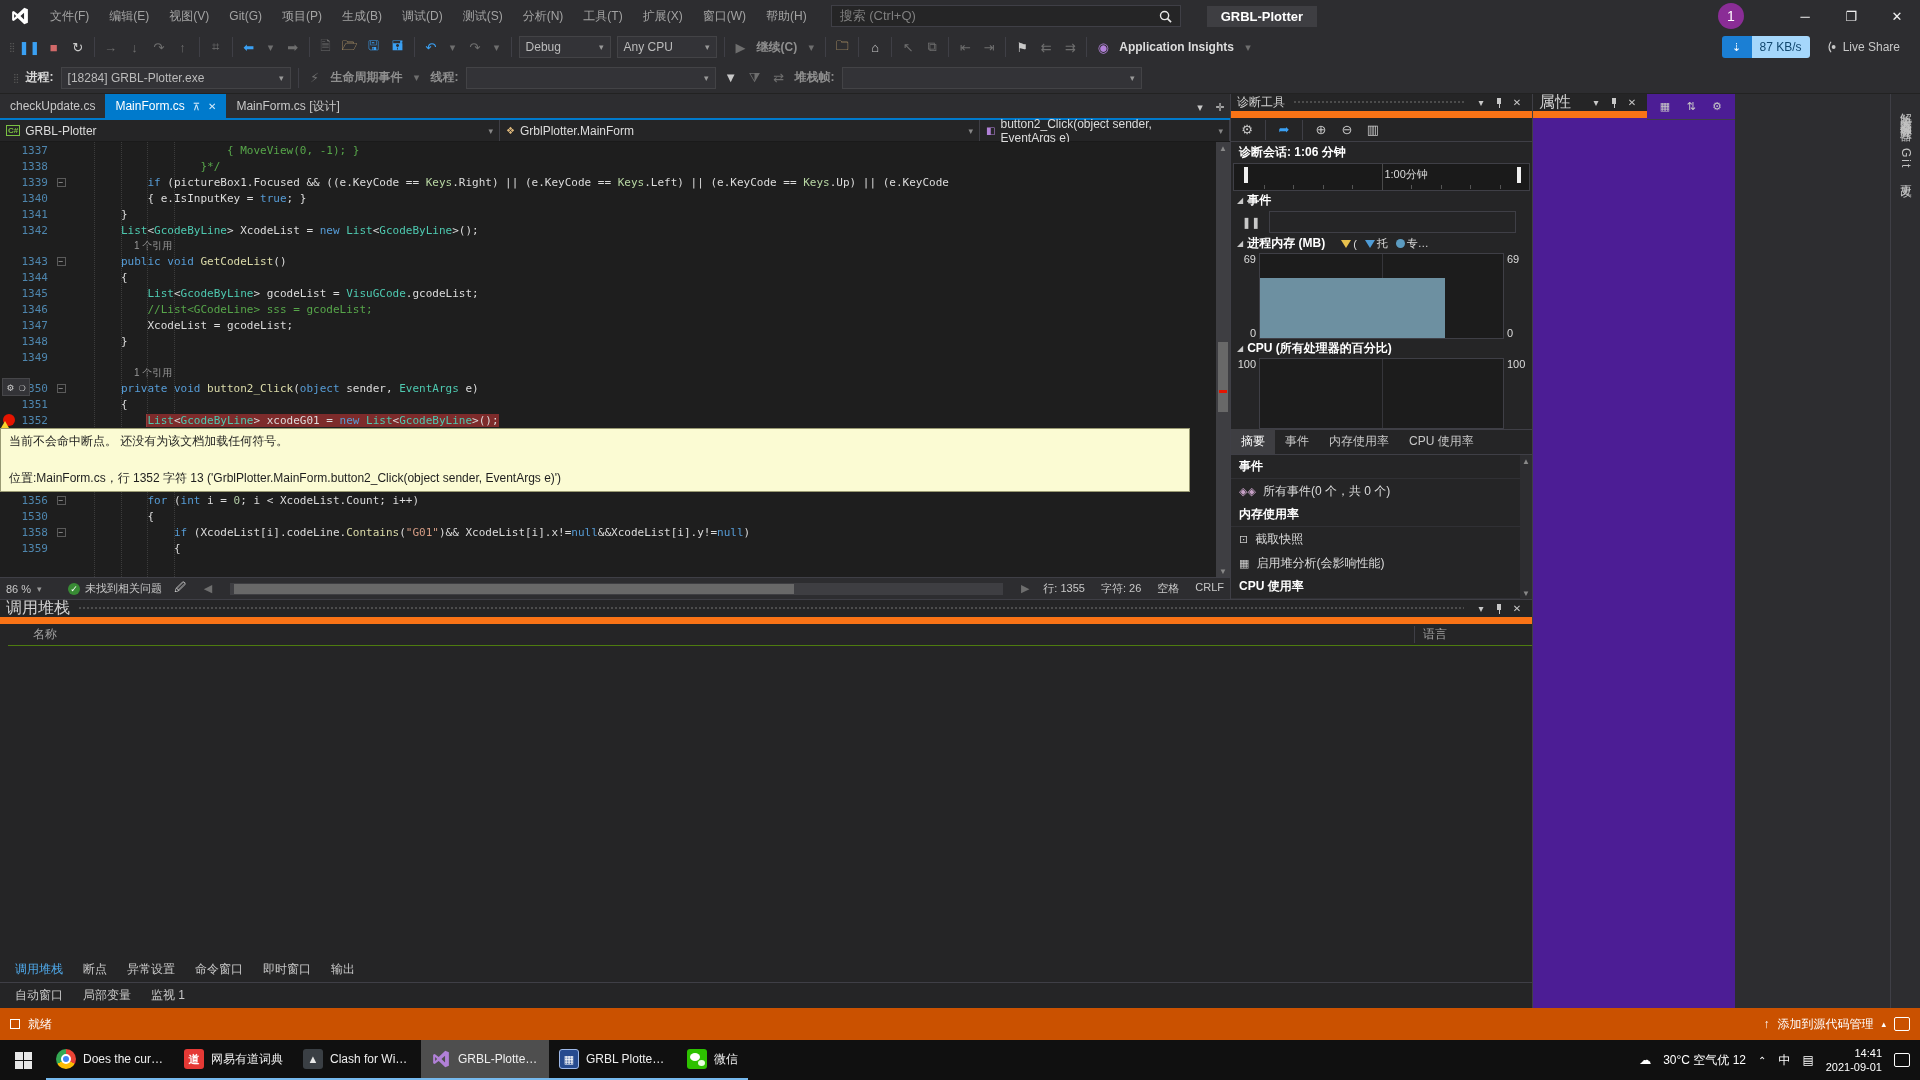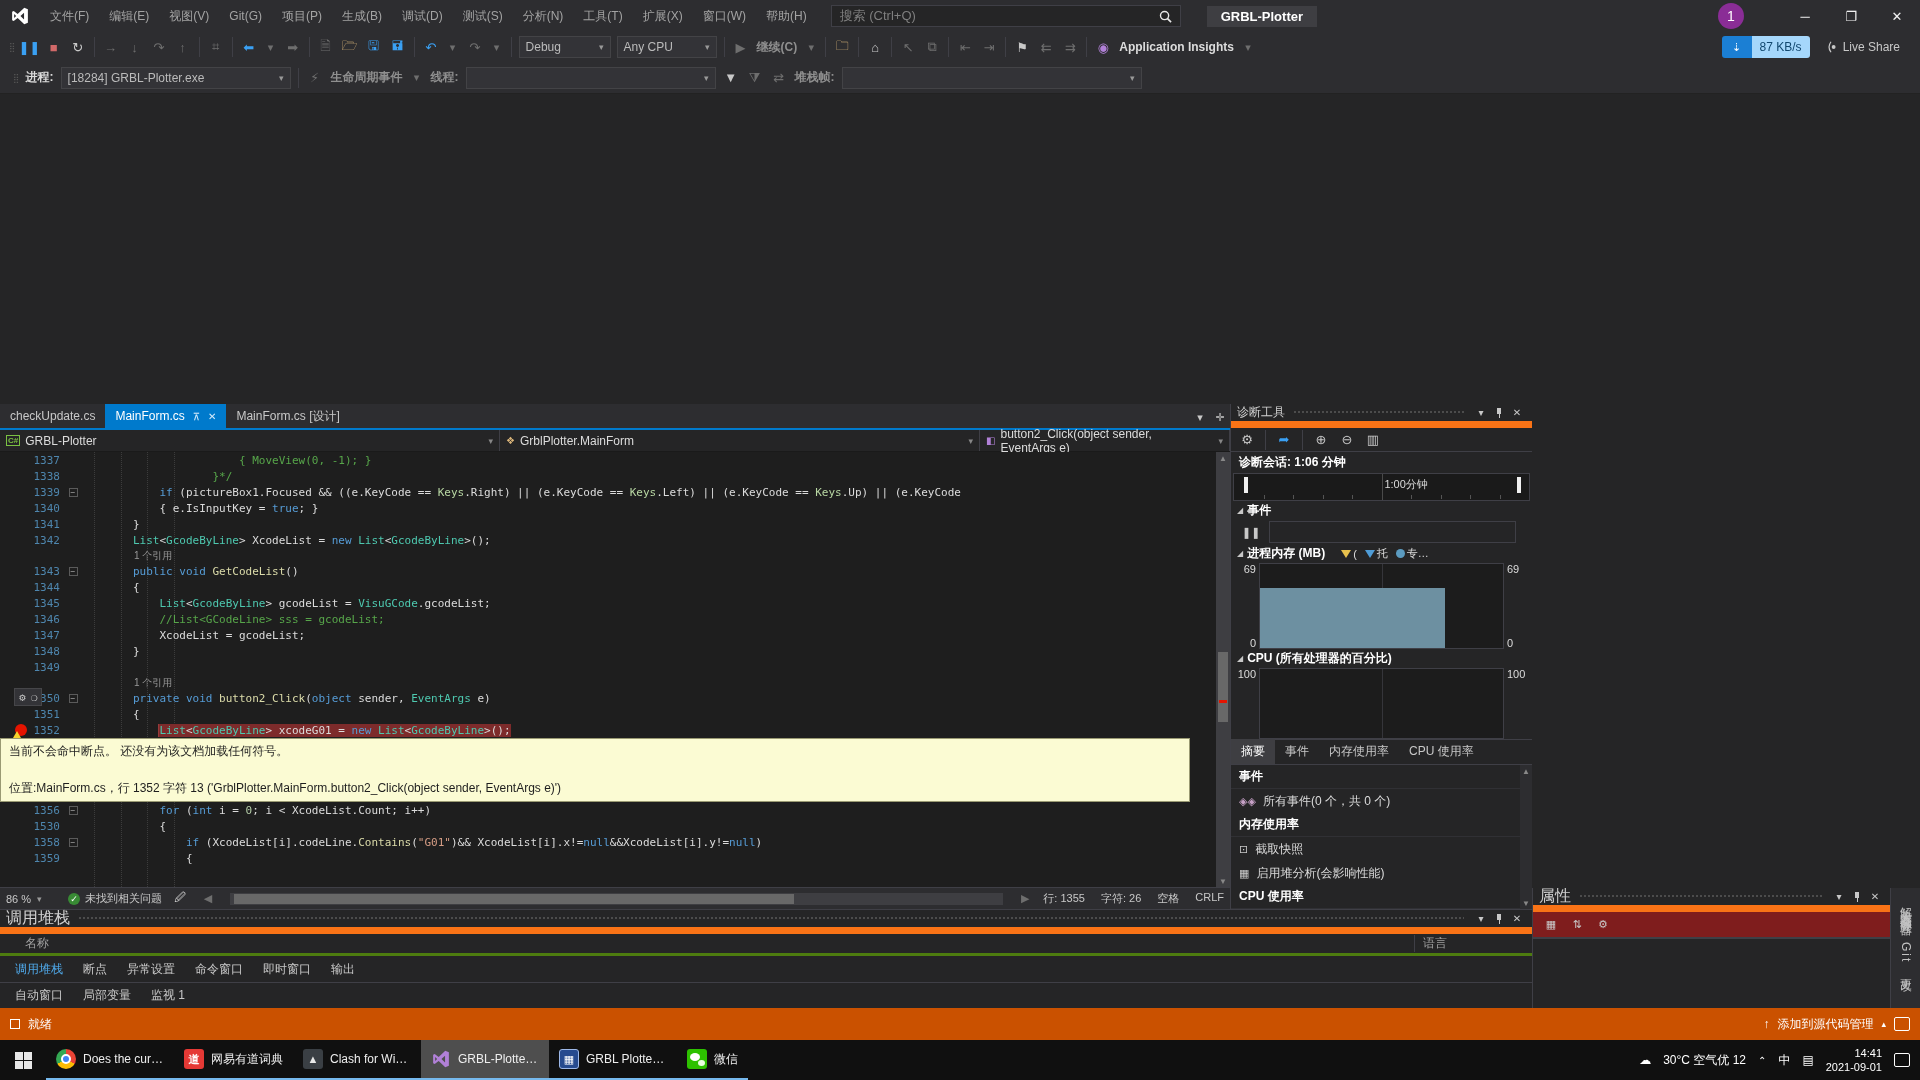--- a/index.html
+++ b/index.html
@@ -34,21 +34,21 @@
     display:inline-flex; align-items:center; justify-content:space-between; padding:0 6px; margin:0 3px; }
   .chip .car { color:#999; font-size:9px; margin-left:8px; }
   .bar-label { font-size:12px; color:#dcdcdc; margin:0 4px;font-weight:bold; }
   .bar-label.dim { color:#8f8f8f; }
   .net-badge { display:inline-flex; height:22px; border-radius:3px; overflow:hidden; margin-right:14px; }
   .net-badge .nb-l { background:#1b7fd4; color:#fff; width:30px; display:flex; align-items:center; justify-content:center; font-size:11px; }
   .net-badge .nb-r { background:#a5d7fb; color:#12486f; font-size:12px; display:flex; align-items:center; padding:0 8px; }
   .liveshare { display:inline-flex; align-items:center; color:#c8c8c8; font-size:12px; margin-right:20px; }
 
   
-  .workspace { flex:1; display:flex; background:#252526; min-height:0;align-items:flex-end; }
+  .workspace { flex:1; display:flex; background:#252526; min-height:0; }
   .left-col { width:1532px; display:flex; flex-direction:column; min-width:0; }
   .top-row { height:505px; display:flex; min-height:0; }
 
   
   .editor-group { flex:1; display:flex; flex-direction:column; min-width:0; background:#1e1e1e; }
   .tabwell { height:26px; background:#2d2d30; display:flex; align-items:flex-end; border-bottom:2px solid #007acc; }
   .doc-tab { height:24px; padding:0 10px; font-size:12px; display:flex; align-items:center; color:#c8c8c8; }
   .doc-tab.active { background:#007acc; color:#fff; }
   .doc-tab .pinbox, .doc-tab .xbox { margin-left:8px; font-size:10px; color:#d7ecfb; }
   .tabwell-right { margin-left:auto; display:flex; align-items:center; color:#c8c8c8; }
@@ -56,21 +56,21 @@
   .crumb { display:flex; align-items:center; font-size:12px; color:#dcdcdc; border-right:1px solid #3f3f46; padding:0 6px; }
   .crumb .car { margin-left:auto; color:#888; font-size:9px; padding-left:10px; }
   .crumb.c1 { width:500px; } .crumb.c2 { width:480px; } .crumb.c3 { flex:1; }
   .ci { font-size:10px; margin-right:5px; font-weight:bold; }
   .ci.cs { color:#7ac143; border:1px solid #7ac143; padding:0 1px; font-size:8px; }
   .ci.cls { color:#dcb67a; } .ci.meth { color:#b180d7; }
 
   .code-wrap { flex:1; position:relative; background:#1e1e1e; overflow:hidden; display:flex; min-height:0; }
   .code-rows { flex:1; position:relative; font-family:"DejaVu Sans Mono","Liberation Mono",monospace; font-size:11px; }
   .guide { position:absolute; top:0; bottom:0; width:0; border-left:1px dotted #3c3c3c; }
-  .code-row { height:16px; display:flex; align-items:center; white-space:pre; position:relative;margin-left:12px; }
+  .code-row { height:16px; display:flex; align-items:center; white-space:pre; position:relative; }
   .bp-margin { width:18px; flex:0 0 18px; height:16px; position:relative; }
   .lnum { width:36px; flex:0 0 36px; text-align:right; color:#4e86ae; padding-right:6px; font-size:11px; }
   .foldcol { width:14px; flex:0 0 14px; display:flex; align-items:center; justify-content:center; }
   .foldbox { width:9px; height:9px; border:1px solid #5a5a5a; background:#1e1e1e; color:#aaa; font-size:8px;
     line-height:7px; text-align:center; }
   .codetext { overflow:hidden; }
   .tk-p { color:#dcdcdc; } .tk-k { color:#569cd6; } .tk-t { color:#4ec9b0; } .tk-e { color:#b8d7a3; }
   .tk-m { color:#dcdcaa; } .tk-s { color:#d69d85; } .tk-c { color:#57a64a; } .tk-n { color:#b5cea8; }
   .hlbox { background:#7d2b2b; outline:1px solid #963a3a; }
   .codelens-row { height:15px; display:flex; align-items:center; }
@@ -135,30 +135,30 @@
   .dtab.active { background:#3e3e42; color:#ffffff; }
   .sum-head { height:24px; display:flex; align-items:center; font-weight:bold; color:#fff; padding:0 8px;
     border-bottom:1px solid #303034; }
   .sum-item { height:24px; display:flex; align-items:center; color:#dcdcdc; padding:0 8px; gap:7px; }
   .sum-ic { color:#c8a2c8; font-size:11px; }
   .diag-body { flex:1; position:relative; }
   .diag-sb { position:absolute; right:0; top:0; bottom:0; width:12px; background:#2d2d30; color:#888; }
 
   
   .callstack { flex:1; display:flex; flex-direction:column; border-top:1px solid #3f3f46; background:#252526; min-height:0; }
-  .cs-cols { height:22px; display:flex; align-items:center; font-size:12px; color:#a0a0a0; border-bottom:3px solid #4d7c0f; padding:0 25px; }
+  .cs-cols { height:22px; display:flex; align-items:center; font-size:12px; color:#a0a0a0; border-bottom:1px solid #4d7c0f; padding:0 25px;margin-left:8px; }
   .cs-lang { margin-left:auto; padding-right:60px; border-left:1px solid #3f3f46; padding-left:8px; }
   .cs-body { flex:1; background:#252526; }
   .tool-tabs { height:26px; display:flex; align-items:center; padding-left:6px; gap:2px; background:#252526; }
   .ttab { padding:4px 9px; font-size:12px; color:#c8c8c8; }
   .ttab.active { color:#4fa8e8; }
 
   
   .right-col { flex:1; display:flex; min-width:0; border-left:1px solid #3f3f46; }
-  .props { flex:1; display:flex; flex-direction:column; background:#7f1d1d; }
+  .props { flex:1; display:flex; flex-direction:row; background:#4c1d95; }
   .props-toolbar { height:26px; display:flex; align-items:center; gap:6px; padding:0 8px; border-bottom:1px solid #3f3f46; color:#c8c8c8; }
   .props-body { flex:1; background:#2d2d30; }
   .props-foot { height:70px; background:#252526; border-top:1px solid #3f3f46; }
   .edge-strip { width:30px; flex:0 0 30px; background:#2d2d30; border-left:1px solid #3f3f46;
     display:flex; flex-direction:column; align-items:center; padding-top:10px; gap:26px; }
   .edge-tab { writing-mode:vertical-rl; font-size:12px; color:#c3c3c3; letter-spacing:2px; }
 
   
   .vs-status { height:21px; background:#ca5100; display:flex; align-items:center; color:#ffffff; font-size:12px;
     padding:16px 10px; flex:0 0 21px; }

